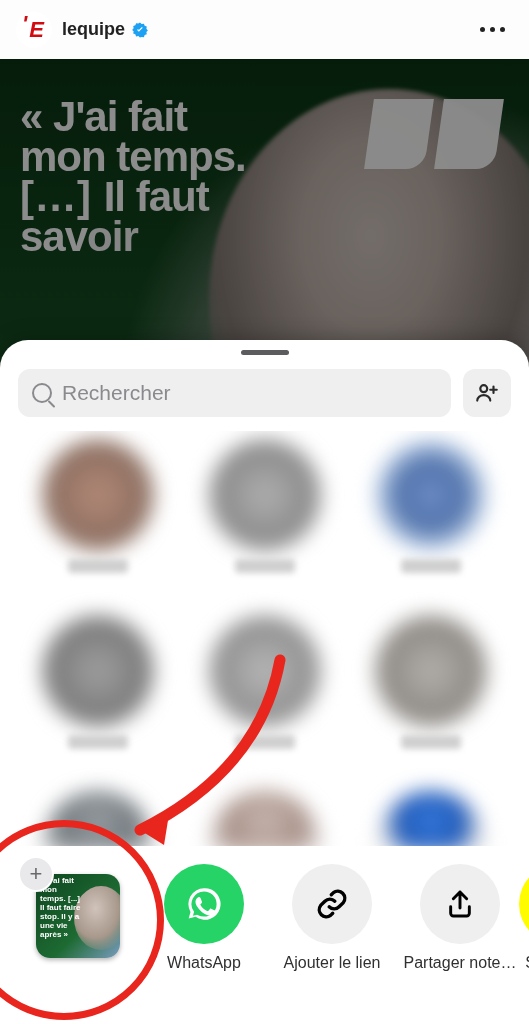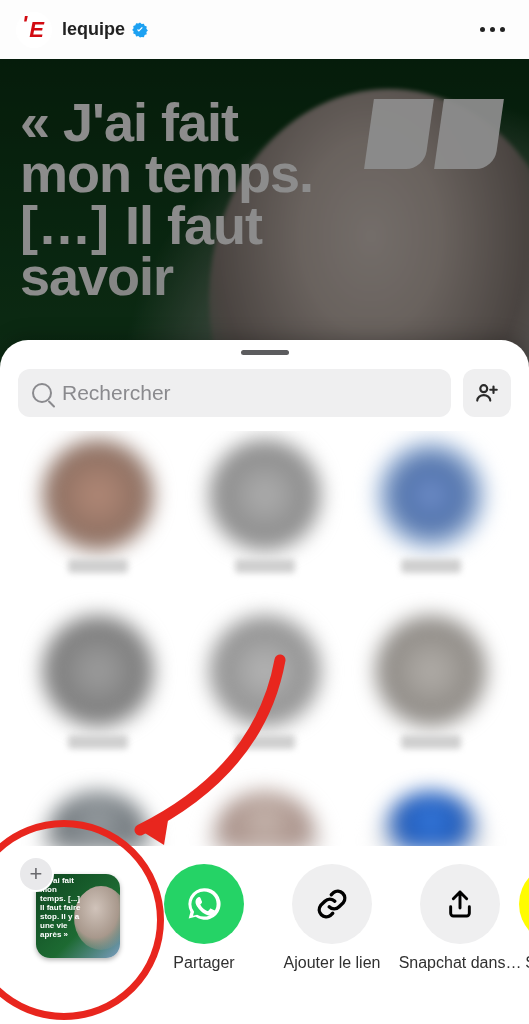--- a/index.html
+++ b/index.html
@@ -23,21 +23,21 @@
      linear-gradient(180deg,#0b3a16 0%, #1a5b2a 35%, #2a7a3a 65%, #1a5b2a 100%);
      filter:brightness(0.9);
   }
   .story-portrait { position:absolute; right:-40px; top:30px; width:360px; height:420px;
      background: radial-gradient(ellipse at 45% 35%, #d2c7c0 0%, #c0b3ab 25%, #877c76 55%, rgba(0,0,0,0) 75%);
      border-radius:50%;
      filter:blur(2px);
   }
   .quote-mark { position:absolute; right:30px; top:40px; display:flex; gap:10px;}
   .quote-mark span{ display:block; width:60px; height:70px; background:#fff; border-radius:0 0 18px 0; transform:skewX(-8deg); opacity:0.95;}
-  .headline { position:absolute; left:20px; top:38px; right:180px; font-family: "Helvetica Neue", Arial, sans-serif; font-weight:900; font-size:54px; line-height:0.95; color:#fff; letter-spacing:-1px;}
+  .headline { position:absolute; left:20px; top:38px; right:180px; font-family: "Helvetica Neue", Arial, sans-serif; font-weight:900; font-size:42px; line-height:0.95; color:#fff; letter-spacing:-1px;}
   .headline .bracket { letter-spacing:2px; }
 
   
   .dim { position:absolute; inset:0; background:rgba(0,0,0,0.45); z-index:2; }
 
   
   .sheet { position:absolute; left:0; right:0; bottom:0; height:684px; background:#fff; border-radius:28px 28px 0 0; z-index:5; box-shadow:0 -2px 20px rgba(0,0,0,0.25); display:flex; flex-direction:column; }
   .grabber { width:48px; height:5px; background:#5c5c5e; border-radius:3px; margin:10px auto 14px; }
   .search-row { display:flex; align-items:center; padding:0 18px 14px; gap:12px;}
   .search-box { flex:1; height:48px; background:#efeff0; border-radius:12px; display:flex; align-items:center; padding:0 14px; color:#8a8a8e; font-size:21px;}
@@ -193,37 +193,37 @@
             </div>
             <div class="note-plus">+</div>
           </div>
         </div>
         <div class="share-item">
           <div class="share-circle whatsapp">
             <svg viewBox="0 0 32 32" width="42" height="42">
                 <path fill="#fff" d="M16 4a12 12 0 0 0-10.3 18l-1.4 5.1 5.3-1.4A12 12 0 1 0 16 4zm0 2.4a9.6 9.6 0 0 1 0 19.2 9.5 9.5 0 0 1-4.9-1.3l-.35-.2-3.15.83.85-3.07-.23-.37A9.6 9.6 0 0 1 16 6.4zm-4.2 4.5c-.25 0-.66.1-1 .5-.35.4-1.3 1.27-1.3 3.1 0 1.82 1.34 3.58 1.52 3.83.19.25 2.58 4.1 6.4 5.58 3.17 1.23 3.82.98 4.5.92.7-.06 2.24-.91 2.56-1.8.32-.88.32-1.64.22-1.8-.1-.15-.35-.25-.73-.44-.38-.19-2.24-1.1-2.59-1.23-.35-.13-.6-.19-.86.19-.25.38-.98 1.23-1.2 1.48-.22.25-.44.28-.82.1-.38-.2-1.6-.59-3.05-1.88-1.13-1-1.89-2.24-2.11-2.62-.22-.38-.02-.58.17-.77.17-.17.38-.44.57-.66.19-.22.25-.38.38-.63.13-.25.06-.47-.03-.66-.1-.19-.84-2.07-1.18-2.83-.28-.66-.57-.68-.85-.69l-.6-.01z"></path>
               </svg>
           </div>
-          <div class="share-label">Partager</div>
+          <div class="share-label">WhatsApp</div>
         </div>
         <div class="share-item">
           <div class="share-circle grey">
             <svg viewBox="0 0 24 24" width="34" height="34">
                 <path fill="none" stroke="#000" stroke-width="2.4" stroke-linecap="round" d="M10 14a5 5 0 0 0 7 0l3-3a5 5 0 0 0-7-7l-1.5 1.5M14 10a5 5 0 0 0-7 0l-3 3a5 5 0 0 0 7 7l1.5-1.5"></path>
               </svg>
           </div>
           <div class="share-label">Ajouter le lien</div>
         </div>
         <div class="share-item">
           <div class="share-circle grey">
             <svg viewBox="0 0 24 24" width="32" height="32">
                 <path fill="none" stroke="#000" stroke-width="2.2" stroke-linecap="round" stroke-linejoin="round" d="M12 3v12M7 8l5-5 5 5M5 14v5a2 2 0 0 0 2 2h10a2 2 0 0 0 2-2v-5"></path>
               </svg>
           </div>
-          <div class="share-label">Snapchat dans…</div>
+          <div class="share-label">Partager note…</div>
         </div>
         <div class="share-item" style="flex:0 0 80px; width:80px;">
           <div class="share-circle snap" style="margin-left:-10px;">
             
           </div>
           <div class="share-label" style="margin-left:-10px;">Snapchat</div>
         </div>
       </div>
     </div>
   </div>

